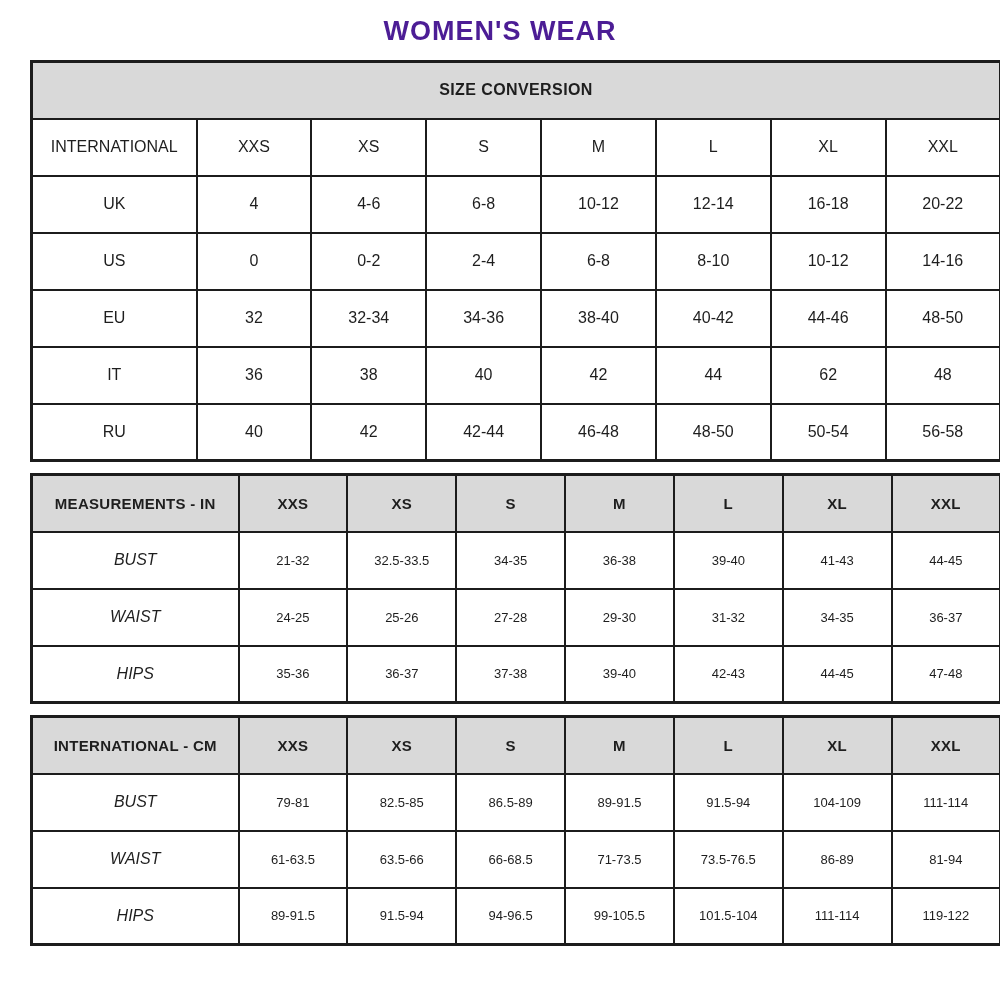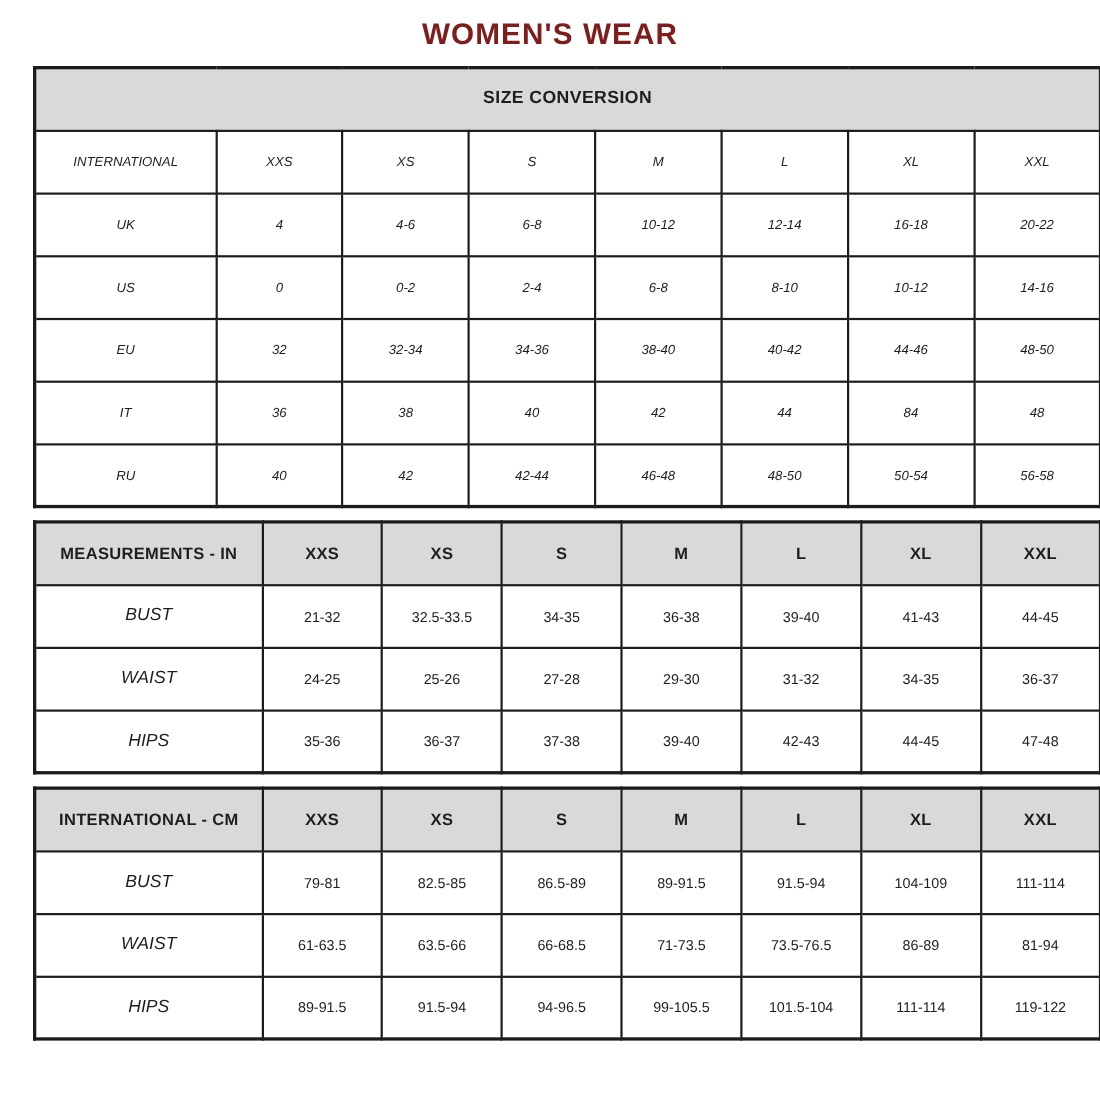--- a/index.html
+++ b/index.html
@@ -15,21 +15,21 @@
     -webkit-font-smoothing:antialiased;
   }
   .sheet{width:940px;margin:0 auto;padding-top:10px;}
   h1.page-title{
     margin:4px 0 0 0;
     text-align:center;
     font-size:27px;
     font-weight:700;
     letter-spacing:1px;
     line-height:34px;
-    color:#7f1d1d;
+    color:#4c1d95;
   }
   table{
     border-collapse:collapse;
     table-layout:fixed;
     width:972px;
     border:3px solid var(--border);
   }
   td,th{
     border:2px solid var(--border);
     text-align:center;
@@ -40,21 +40,21 @@
   
   .t-size{margin-top:12px;}
   .t-size th.banner{
     background:var(--header-bg);
     height:48px;
     font-size:16px;
     font-weight:700;
     letter-spacing:.4px;
   }
   .t-size tr{height:57px;}
-  .t-size td{font-size:12px;font-weight:400;font-style:italic;}
+  .t-size td{font-size:16px;font-weight:400;}
   
   .t-meas{margin-top:11px;padding-left:41px;}
   .t-meas tr{height:57px;}
   .t-meas tr.head-row th{
     background:var(--header-bg);
     font-size:15px;
     font-weight:700;
     letter-spacing:.3px;
   }
   .t-meas td.row-label{font-size:16px;font-weight:400;font-style:italic;}
@@ -124,21 +124,21 @@
           <td class="val">44-46</td>
           <td class="val">48-50</td>
         </tr>
         <tr>
           <td class="row-label">IT</td>
           <td class="val">36</td>
           <td class="val">38</td>
           <td class="val">40</td>
           <td class="val">42</td>
           <td class="val">44</td>
-          <td class="val">84</td>
+          <td class="val">62</td>
           <td class="val">48</td>
         </tr>
         <tr>
           <td class="row-label">RU</td>
           <td class="val">40</td>
           <td class="val">42</td>
           <td class="val">42-44</td>
           <td class="val">46-48</td>
           <td class="val">48-50</td>
           <td class="val">50-54</td>

